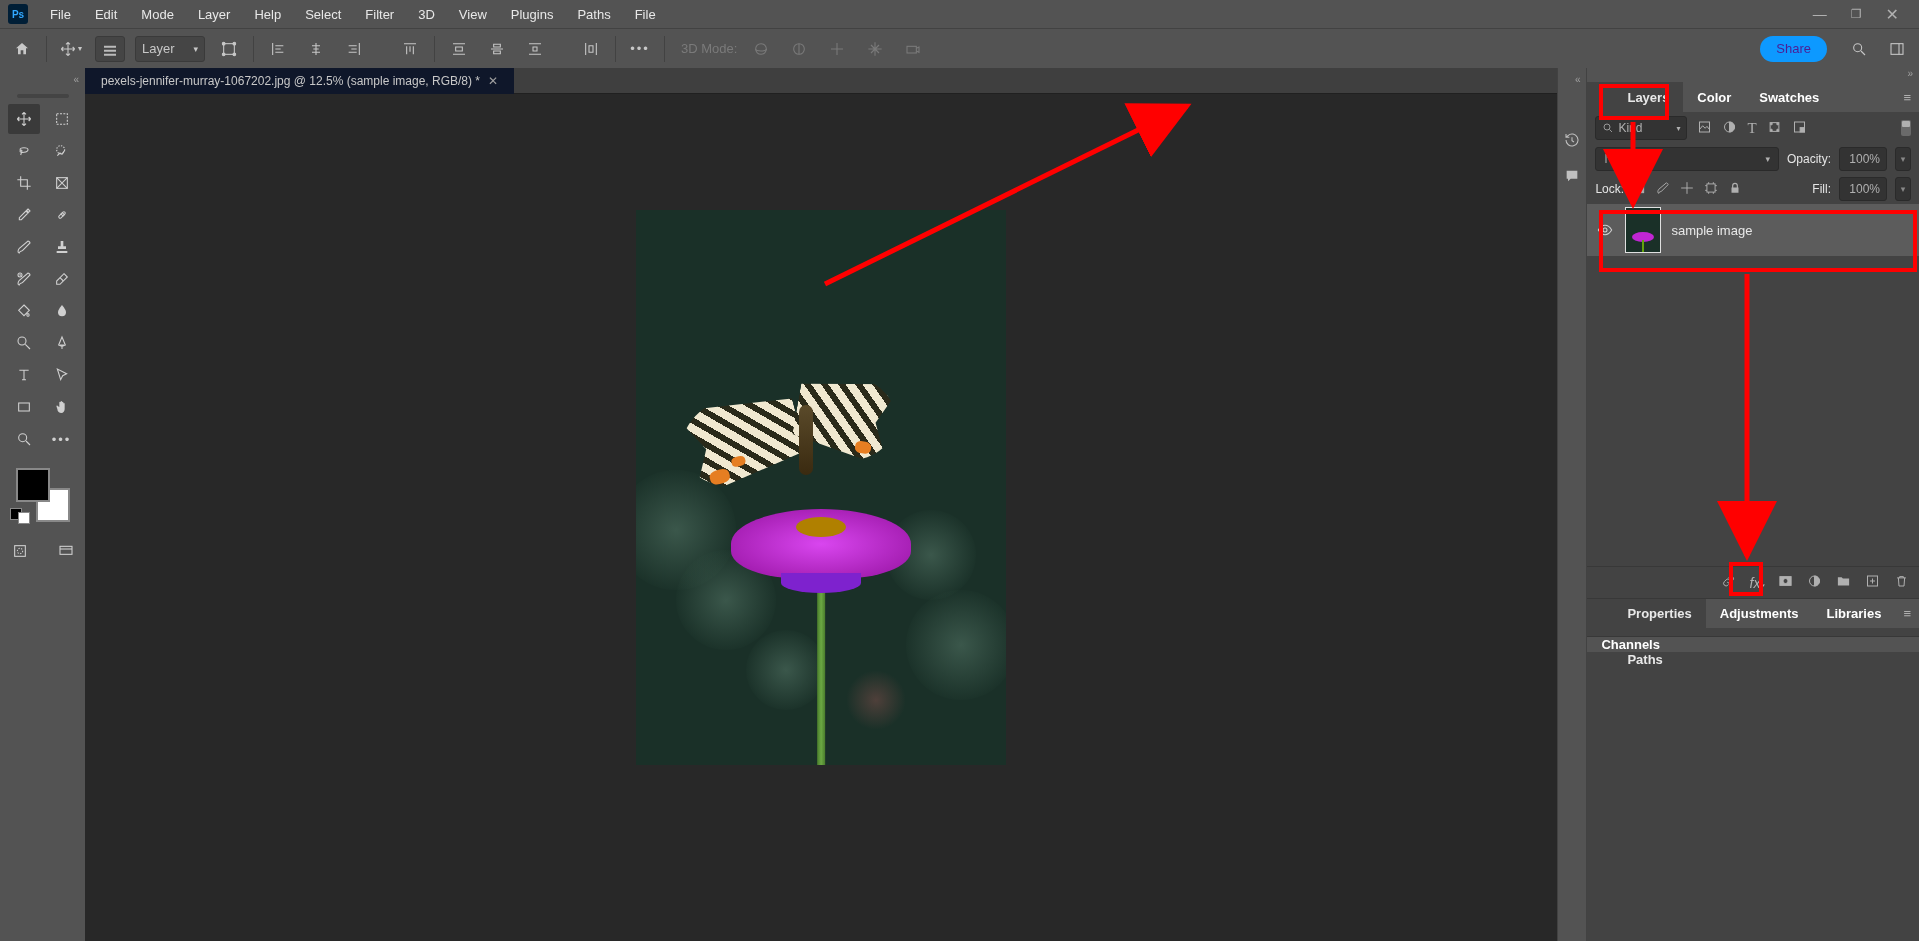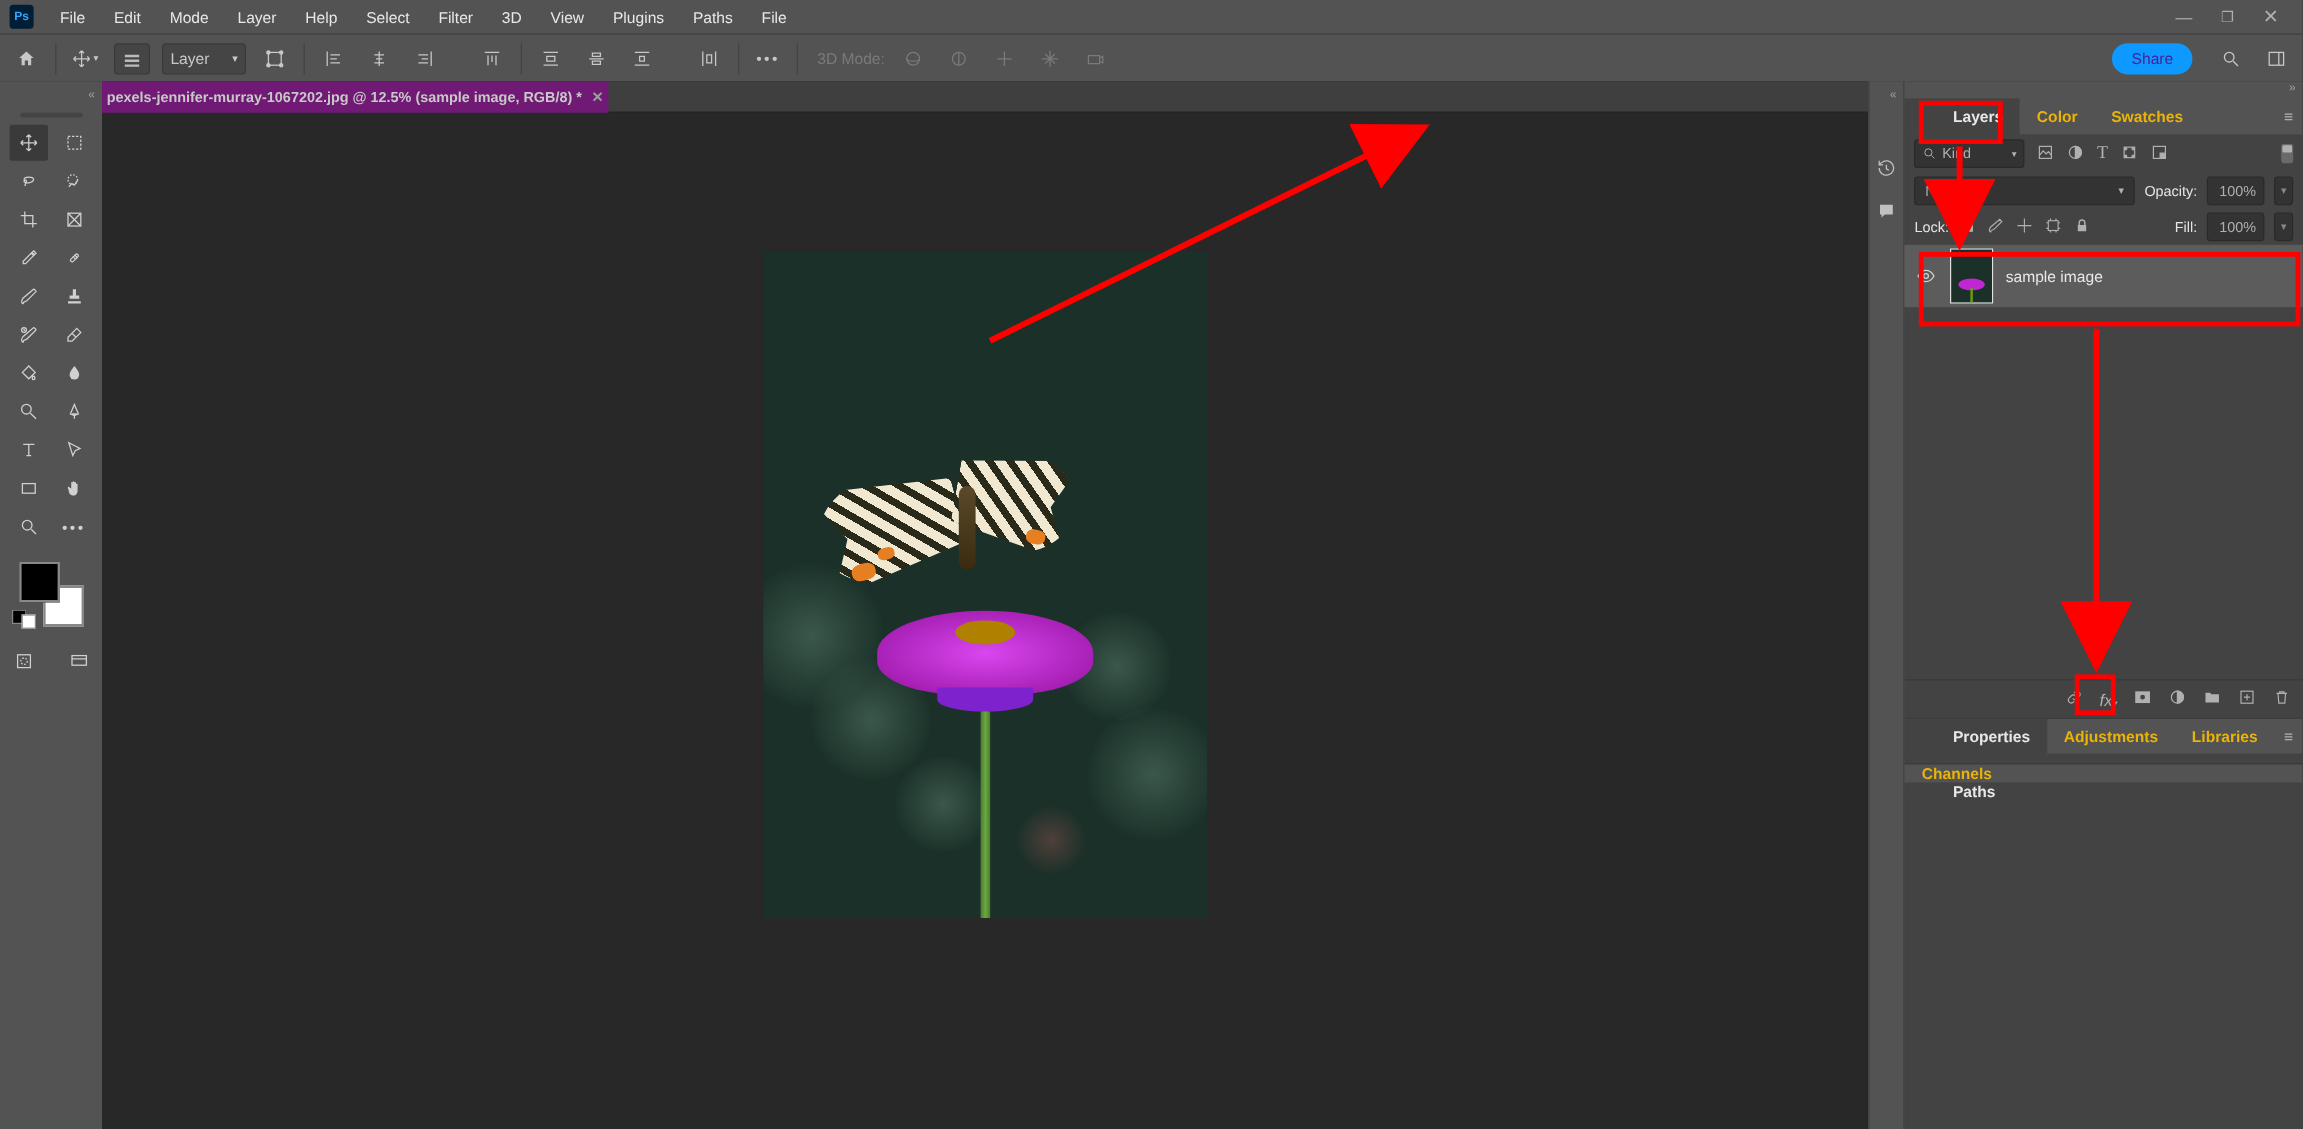--- a/index.html
+++ b/index.html
@@ -13,21 +13,21 @@
 
 
 .optionsbar { height: 40px; background: #535353; display: flex; align-items: center; padding: 0 8px; gap: 10px; border-top: 1px solid #424242; }
 .opt-home { width: 28px; height: 28px; display: flex; align-items: center; justify-content: center; }
 .opt-divider { width: 1px; height: 26px; background: #424242; }
 .opt-icon { width: 28px; height: 28px; display: flex; align-items: center; justify-content: center; color: #c8c8c8; }
 .opt-box { height: 26px; background: #454545; border: 1px solid #3a3a3a; border-radius: 3px; display: flex; align-items: center; justify-content: center; padding: 0 6px; }
 .share-btn { margin-left: auto; background: #0d99ff; color: #4c1d95; height: 26px; padding: 0 16px; border-radius: 13px; display: flex; align-items: center; font-size: 13px; }
 .opt-dim { color: #7a7a7a; }
 .collapse-arrows { font-size: 10px; color: #a0a0a0; padding: 2px 4px; }
-.doc-tab { background: #701a75; padding: 0 4px; display: flex; align-items: center; gap: 8px; font-size: 12px; height: 26px; font-weight: bold; }
+.doc-tab { background: #0f172a; padding: 0 16px; display: flex; align-items: center; gap: 8px; font-size: 12px; height: 26px; }
 .close-x { font-size: 12px; color: #a0a0a0; }
 
 
 .main { display: flex; height: calc(941px - 28px - 40px); }
 .tool-col { width: 85px; background: #535353; display: flex; flex-direction: column; align-items: center; padding-top: 6px; }
 .tool-collapse { width: 100%; display: flex; justify-content: flex-end; padding-right: 6px; height: 14px; font-size: 10px; color: #a0a0a0; }
 .tool-divider-top { width: 52px; height: 4px; border-radius: 2px; background: #444; margin: 6px 0; }
 .tool-grid { display: grid; grid-template-columns: 32px 32px; gap: 2px 6px; }
 .tool-cell { width: 32px; height: 30px; display: flex; align-items: center; justify-content: center; color: #d0d0d0; border-radius: 2px;}
 .tool-cell.active { background: #3a3a3a; }
@@ -58,21 +58,21 @@
 .bbody { position: absolute; left: 50%; top: 40px; transform: translateX(-50%); width: 14px; height: 70px; background: linear-gradient(#5a4a2a,#3a2a10); border-radius: 7px; }
 
 .right-col { width: 362px; background: #535353; display: flex; }
 .iconbar { width: 42px; background: #535353; display: flex; flex-direction: column; align-items: center; padding-top: 4px; gap: 10px; border-left:1px solid #424242;}
 .iconbar .collapse-arrows { align-self: flex-end; padding-right: 6px;}
 .ibicon { width: 26px; height: 26px; display: flex; align-items: center; justify-content: center; color: #c0c0c0; }
 .panels { flex: 1; display: flex; flex-direction: column; border-left: 1px solid #424242;}
 .panel-collapse-row { height: 14px; display:flex; justify-content:flex-end; padding-right:6px; font-size:10px; color:#a0a0a0; }
 
 .panel-tabs { height: 30px; display: flex; align-items: stretch; position: relative; }
-.ptab { padding: 0 14px; display: flex; align-items: center; font-size: 13px; color: #eab308; font-weight:bold;}
+.ptab { padding: 0 14px; display: flex; align-items: center; font-size: 13px; color: #ffffff; font-weight:bold;}
 .ptab.active { background: #434343; color: #e8e8e8; padding-left: 40px; }
 .ptab-menu { margin-left: auto; padding: 0 8px; display: flex; align-items: center; color: #b0b0b0;}
 .panel-body { background: #434343; }
 
 
 .layers-filter-row { height: 32px; display: flex; align-items: center; padding: 0 8px; gap: 6px; }
 .kind-search { height: 24px; background: #333333; border: 1px solid #2a2a2a; border-radius: 3px; display: flex; align-items: center; padding: 0 6px; font-size: 12px; color: #b0b0b0; gap: 4px; width: 92px;}
 .filter-icons { display: flex; gap: 10px; align-items: center; margin-left: 4px; }
 .filter-icons span { color:#b0b0b0; }
 .filter-toggle { margin-left: auto; width: 10px; height: 16px; background:#6a6a6a; border-radius:2px; position:relative;}

